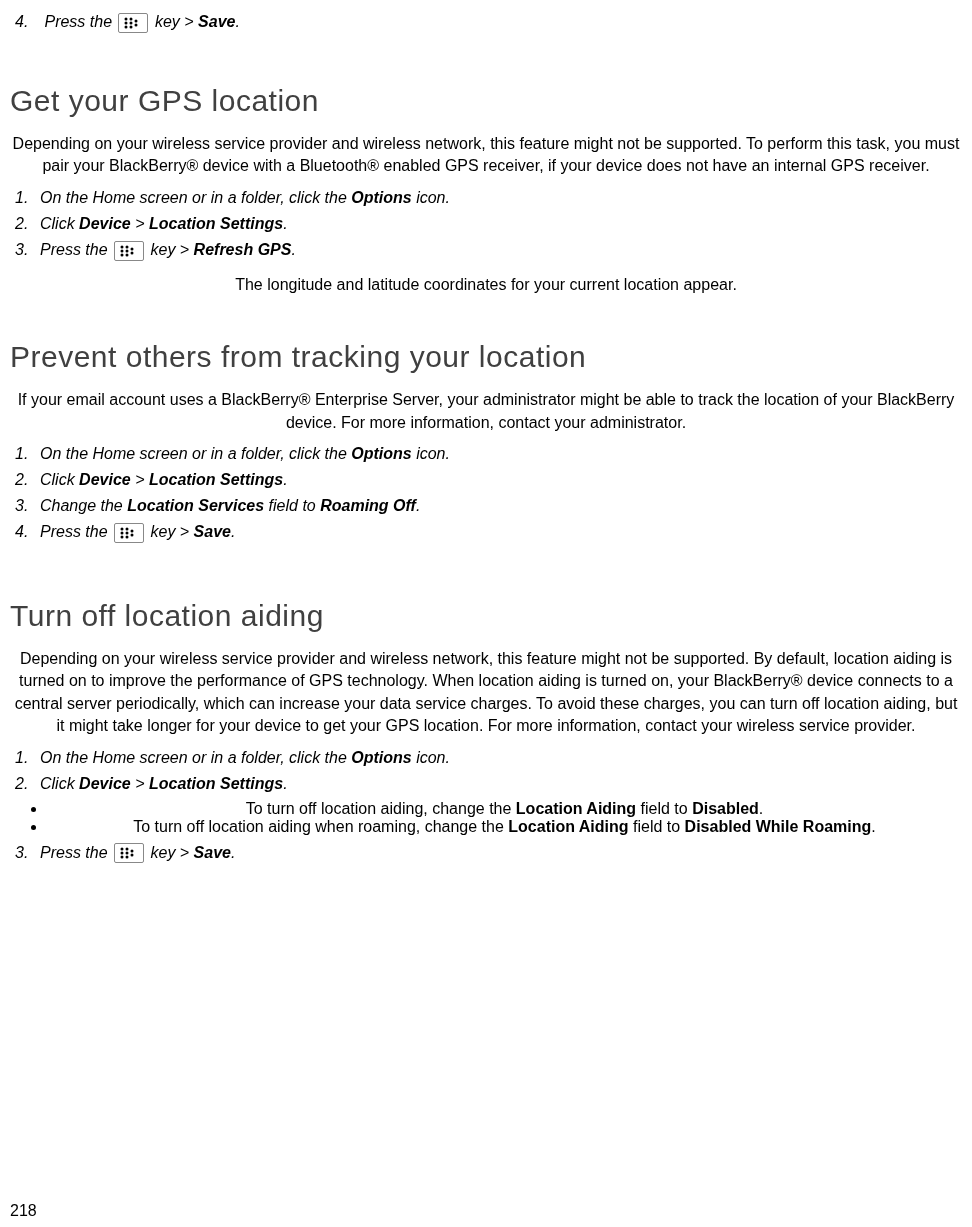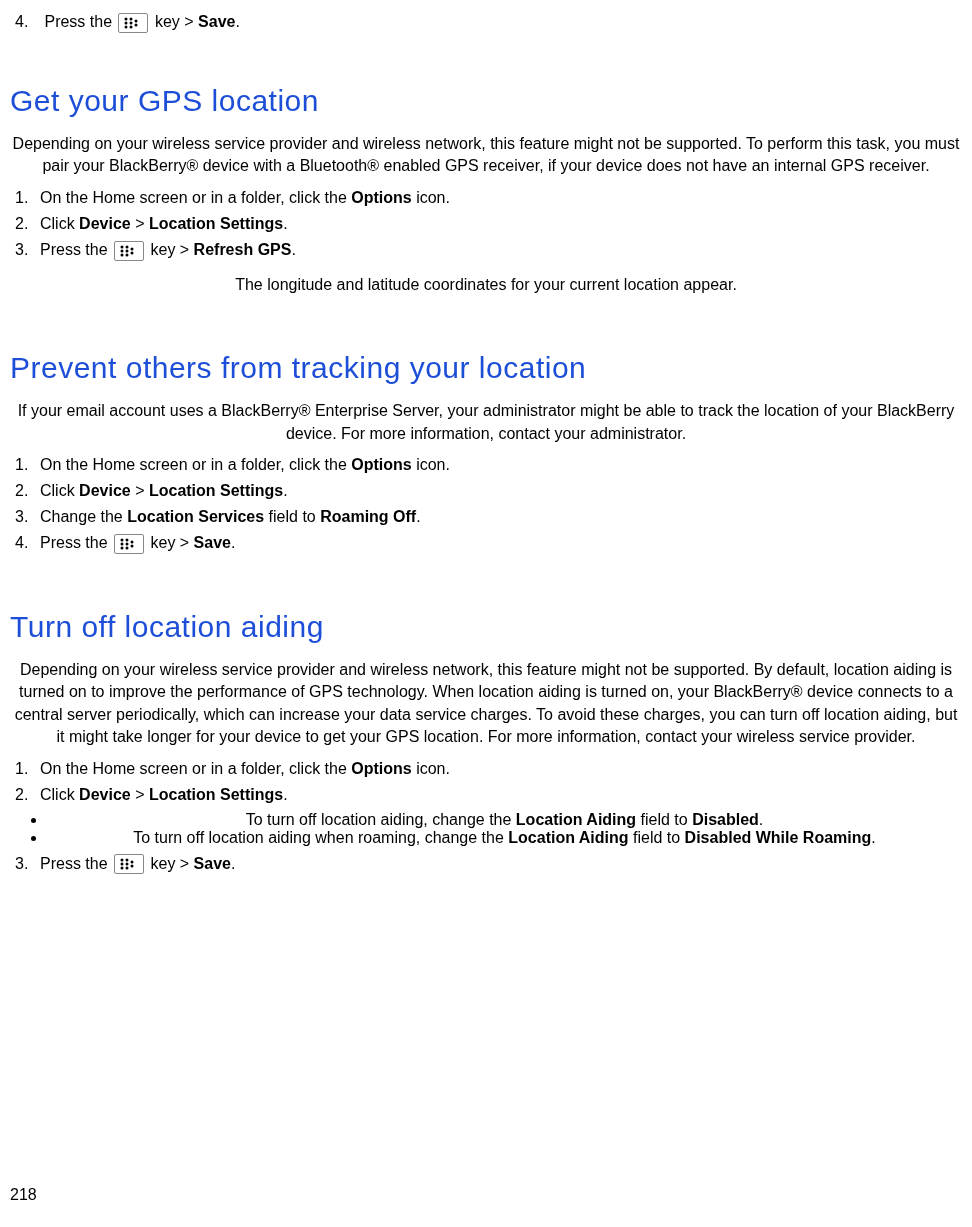--- a/index.html
+++ b/index.html
@@ -18,39 +18,40 @@
   .header-confidential {
     font-size: 11px;
     color: #888;
     font-family: "Segoe UI", Tahoma, sans-serif;
     margin-bottom: 100px;
   }
   .section-heading {
     font-family: "Trebuchet MS", "Segoe UI", sans-serif;
     font-size: 30px;
     font-weight: 400;
-    color: #1d4ed8;
+    color: #404040;
     margin: 40px 0 15px 0;
     letter-spacing: 0.5px;
   }
   p {
     font-size: 16px;
     margin: 0 0 8px 0;
     line-height: 1.4;
     text-align: center;
   }
   ol {
     margin: 0;
     padding-left: 30px;
     font-size: 16px;
     line-height: 1.5;
   }
   ol li {
     padding-left: 5px;
     margin-bottom: 2px;
+    font-style: italic;
   }
   ul.bullets {
     list-style-type: disc;
     margin: 4px 0 4px 22px;
     padding-left: 15px;
     font-size: 16px;
     text-align: center;
   }
   .bb-key {
     display: inline-block;
@@ -63,21 +64,21 @@
     background: #fff;
     margin: 0 2px;
   }
   .bb-key svg {
     position: absolute;
     top: 2px;
     left: 4px;
   }
   .page-number {
     position: absolute;
-    bottom: 26px;
+    bottom: 10px;
     left: 10px;
     font-size: 16px;
   }
   .step-line {
     font-size: 16px;
     margin-left: 0px;
   }
   .first-step-block {
     margin-bottom: 50px;
   }
@@ -130,21 +131,21 @@
               <circle cx="8" cy="3" r="1.5"></circle>
               <circle cx="8" cy="7" r="1.5"></circle>
               <circle cx="8" cy="11" r="1.5"></circle>
               <circle cx="13" cy="5" r="1.5"></circle>
               <circle cx="13" cy="9" r="1.5"></circle>
             </g>
           </svg></span><span> key &gt; </span><b>Refresh GPS</b><span>.</span></li>
   </ol>
   <p style="margin-top:12px;">The longitude and latitude coordinates for your current location appear.</p>
 
-  <h2 class="section-heading" style="margin-top:55px;">Prevent others from tracking your location</h2>
+  <h2 class="section-heading" style="margin-top:44px;">Prevent others from tracking your location</h2>
   <p>If your email account uses a BlackBerry® Enterprise Server, your administrator might be able to track the location of your BlackBerry device. For more information, contact your administrator.</p>
   <ol style="list-style:none;padding-left:0;">
     <li><span class="num" style="display:inline-block;width:25px;">1.</span><span>On the Home screen or in a folder, click the </span><b>Options</b><span> icon.</span></li>
     <li><span class="num" style="display:inline-block;width:25px;">2.</span><span>Click </span><b>Device</b><span> &gt; </span><b>Location Settings</b><span>.</span></li>
     <li><span class="num" style="display:inline-block;width:25px;">3.</span><span>Change the </span><b>Location Services</b><span> field to </span><b>Roaming Off</b><span>.</span></li>
     <li><span class="num" style="display:inline-block;width:25px;">4.</span><span>Press the </span><span class="bb-key"><svg width="20" height="14" viewBox="0 0 20 14">
             <g fill="#000">
               <circle cx="3" cy="3" r="1.5"></circle>
               <circle cx="3" cy="7" r="1.5"></circle>
               <circle cx="3" cy="11" r="1.5"></circle>

